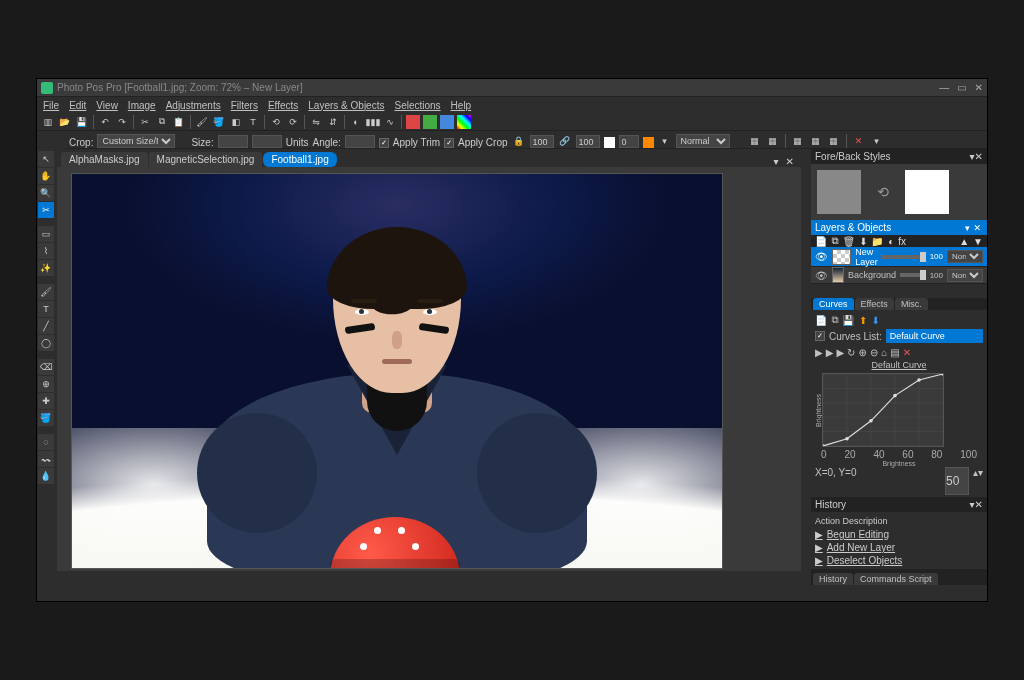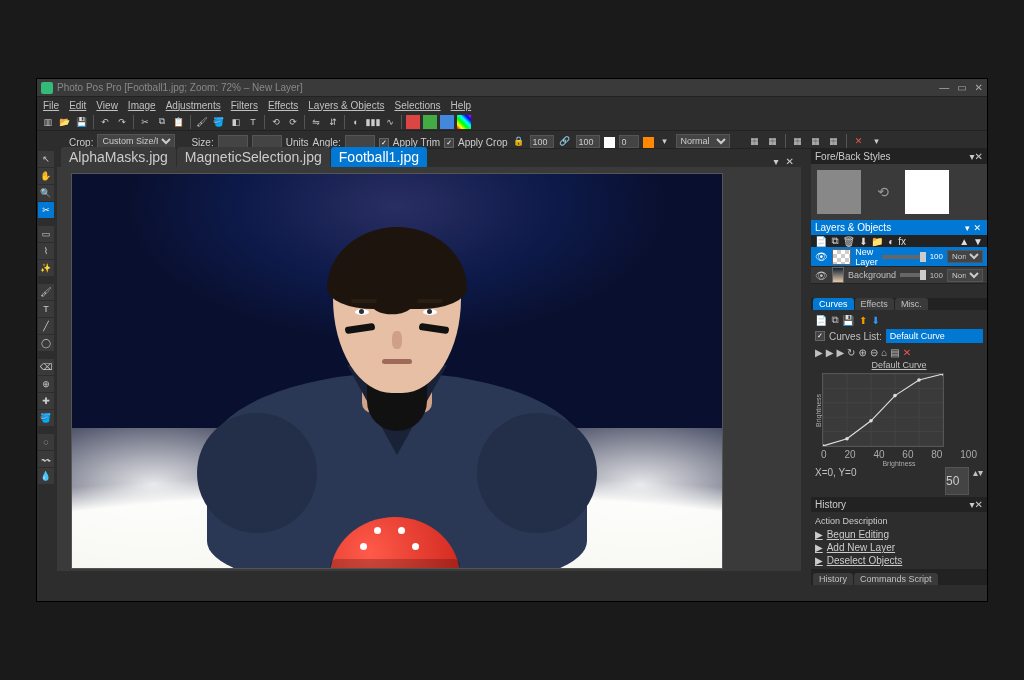--- a/index.html
+++ b/index.html
@@ -17,22 +17,22 @@
   .sep { width: 1px; height: 14px; background: #555; margin: 0 1px; }
   .toolbar2 { height: 18px; display: flex; align-items: flex-end; gap: 4px; padding: 0 4px; background: #2d2d2d; font-size: 9px; color: #ccc; border-bottom: 1px solid #222; margin-left: 28px; }
   .toolbar2 input { background: #444; border: 1px solid #555; color: #ccc; height: 13px; font-size: 9px; padding: 0 2px; }
   .toolbar2 select { background: #444; border: 1px solid #555; color: #ccc; height: 14px; font-size: 9px; }
   .main-area { display: flex; height: calc(100% - 100px); }
   .left-tools { width: 20px; background: #2d2d2d; display: flex; flex-direction: column; gap: 1px; padding: 2px 1px; }
   .left-tools .tool { width: 16px; height: 16px; background: #3a3a3a; display: flex; align-items: center; justify-content: center; color: #ccc; font-size: 9px; cursor: pointer; }
   .left-tools .tool.active { background: #0078d4; color: #fff; }
   .doc-area { flex: 1; display: flex; flex-direction: column; background: #1e1e1e; }
   .tabs { height: 18px; display: flex; align-items: flex-end; background: #2d2d2d; padding: 0 4px; gap: 1px; }
-  .tab { padding: 2px 8px; background: #3a3a3a; color: #ccc; font-size: 14px; border-top-left-radius: 3px; border-top-right-radius: 3px; cursor: pointer; margin-top: 36px; }
-  .tab.active { background: #0078d4; color: #fff; }
+  .tab { padding: 2px 8px; background: #3a3a3a; color: #ccc; font-size: 10px; border-top-left-radius: 3px; border-top-right-radius: 3px; cursor: pointer; margin-top: 36px; }
+  .tab.active { background: #0078d4; color: #fff; border-radius: 6px; }
   .tabs .spacer { flex:1; }
   .tabs .tab-x { color:#ccc; padding:0 3px; cursor:pointer; }
   .canvas-wrap { flex: 1; background: #3a3a3a; display: flex; align-items: flex-start; justify-content: flex-start; padding: 6px 30px 6px 14px; overflow: hidden; }
   .canvas { width: 652px; height: 396px; background: radial-gradient(ellipse 60% 50% at 50% 8%, #2a2e62 0%, #0d1a4a 40%, #090f2e 70%), linear-gradient(to top, #f3f4ef 0%, #e8e9e4 12%, #97aed6 25%, #0d1a4a 30%); border: 1px solid #555; position: relative; overflow: hidden; }
   .stadium { position:absolute; bottom:0; left:0; right:0; height:34%; background: radial-gradient(ellipse 140% 100% at 50% 100%, #f7f7f2 55%, rgba(248,249,244,0) 70%); }
   .stadium::before, .stadium::after { content:""; position:absolute; bottom:0; width:55%; height:140px; background: radial-gradient(ellipse 60% 70% at 50% 40%, rgba(255,255,255,.9), rgba(200,210,225,0)); }
   .stadium::before { left:-15%; }
   .stadium::after { right:-15%; }
   .player { position:absolute; left:50%; top:52%; transform:translate(-50%,-44%); width:430px; height:400px; }
   .pads { position:absolute; top:170px; left:50%; transform:translateX(-50%); width:380px; height:210px; background:#2a3856; border-radius:50% 50% 30% 30% / 40% 40% 20% 20%; }

